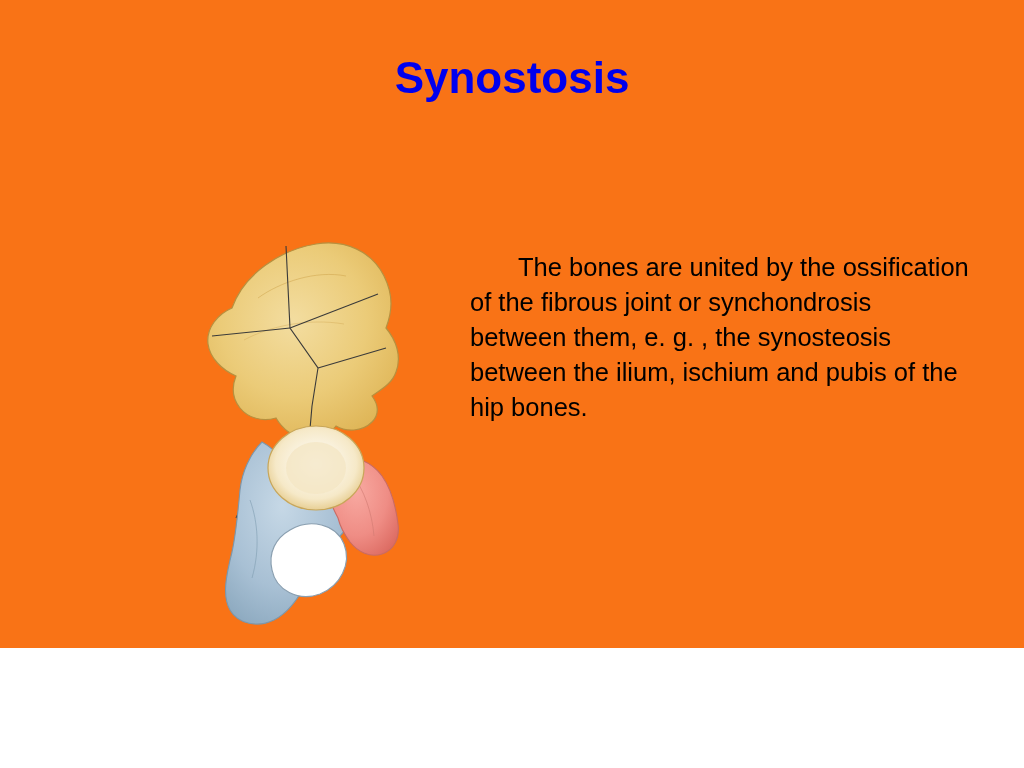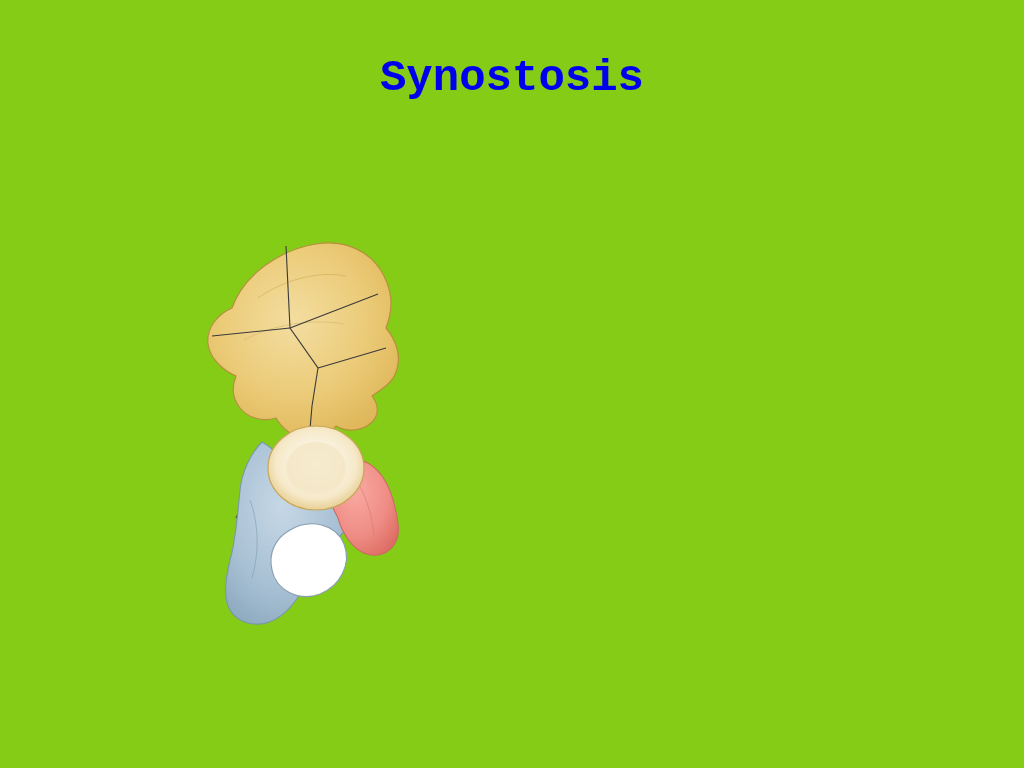--- a/index.html
+++ b/index.html
@@ -9,23 +9,22 @@
   body {
     width: 1024px;
     height: 768px;
     background: #ffffff;
     font-family: "Liberation Sans", sans-serif;
     overflow: hidden;
   }
   .slide {
     position: relative;
     width: 1024px;
-    height: 768px;
-    background: #84cc16;
-    font-family: Liberation Mono, monospace;
+    height: 648px;
+    background: #f97316;
   }
   .slide-title {
     position: absolute;
     top: 52px;
     left: 0;
     width: 1024px;
     text-align: center;
     font-size: 44px;
     font-weight: bold;
     color: #0000ee;
@@ -156,14 +155,15 @@
         <path d="M150 330
                  C 170 318, 196 324, 204 344
                  C 212 364, 200 386, 180 394
                  C 158 402, 136 390, 132 370
                  C 128 352, 136 338, 150 330 Z" fill="#ffffff" stroke="#8a9fb0" stroke-width="1.2"></path>
       </g>
 
     </svg>
   </div>
 
+  <div class="body-text">The bones are united by the ossification of the fibrous joint or synchondrosis between them, e. g. , the synosteosis between the ilium, ischium and pubis of the hip bones.</div>
 
 </div>
 
 </body></html>

